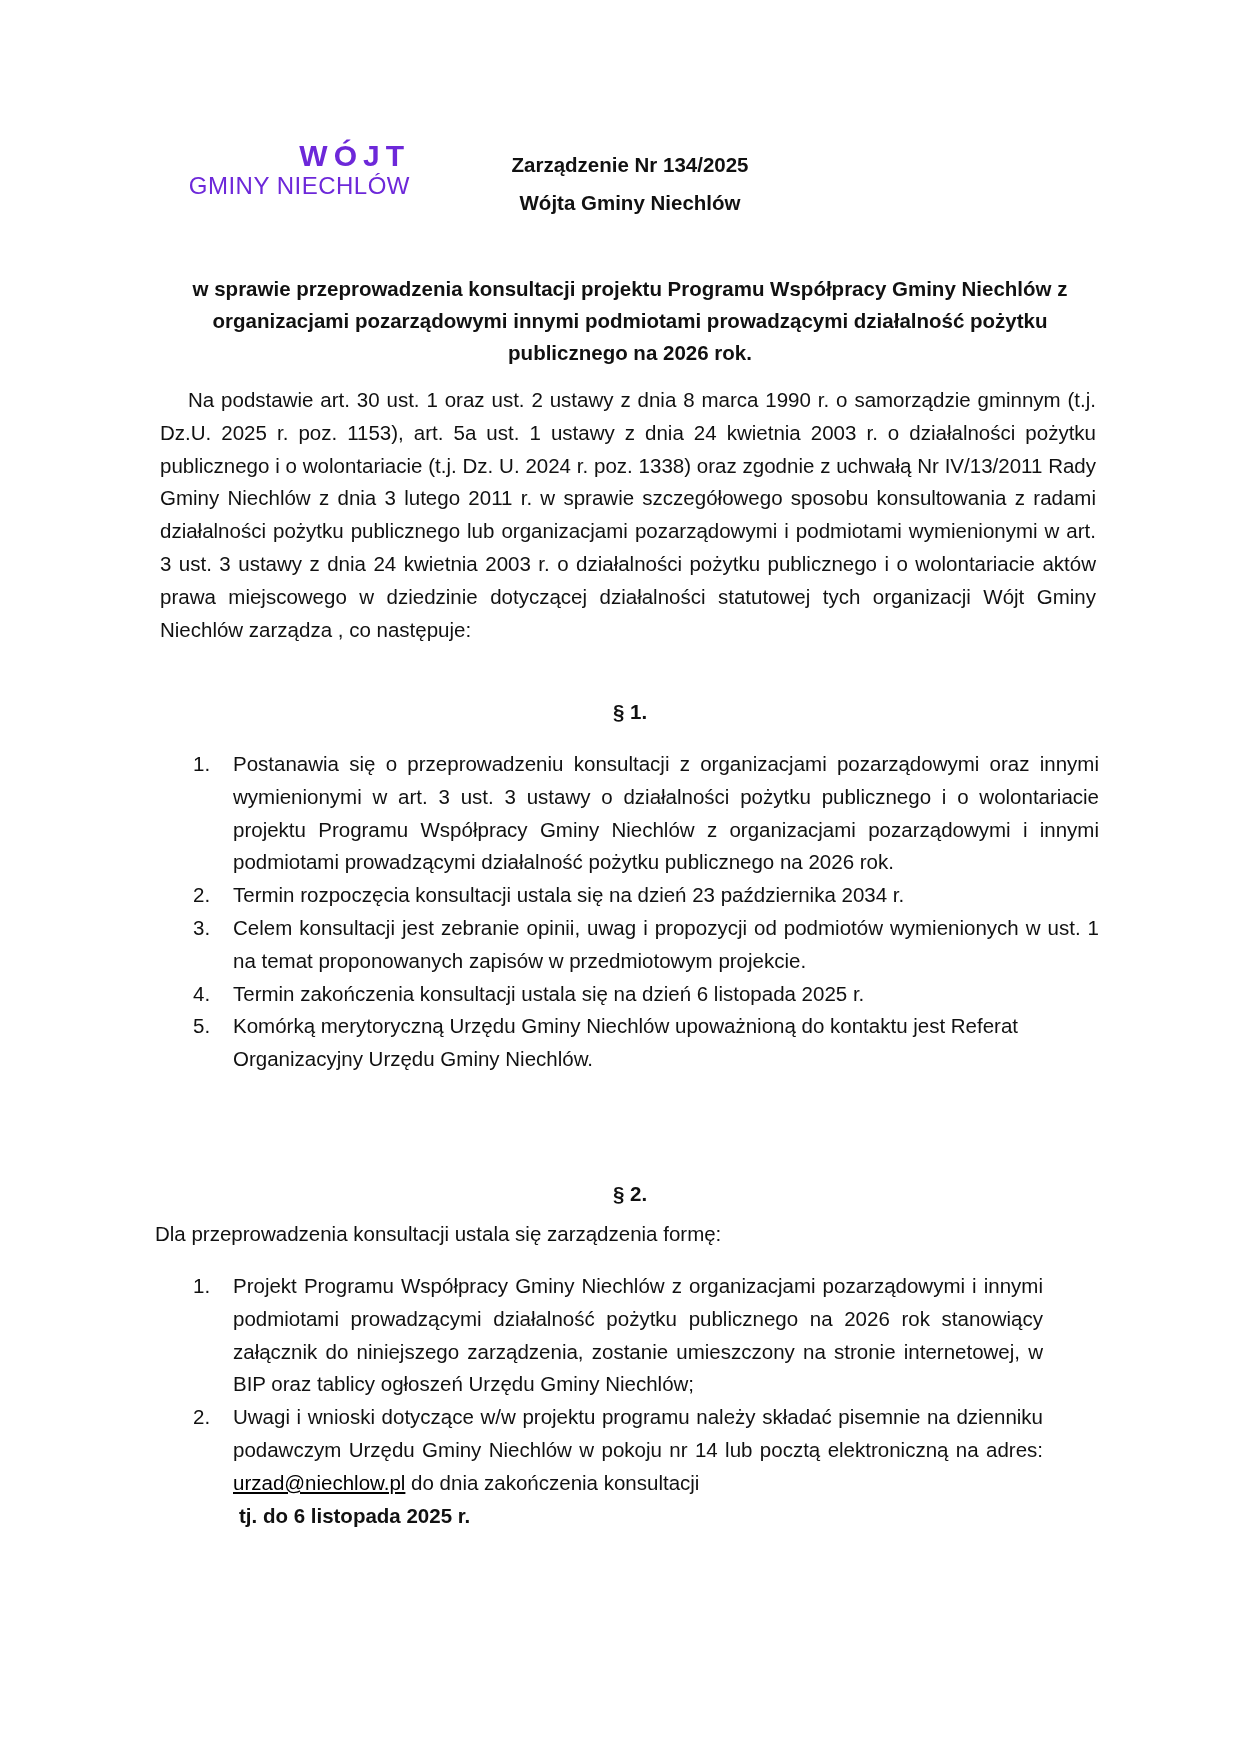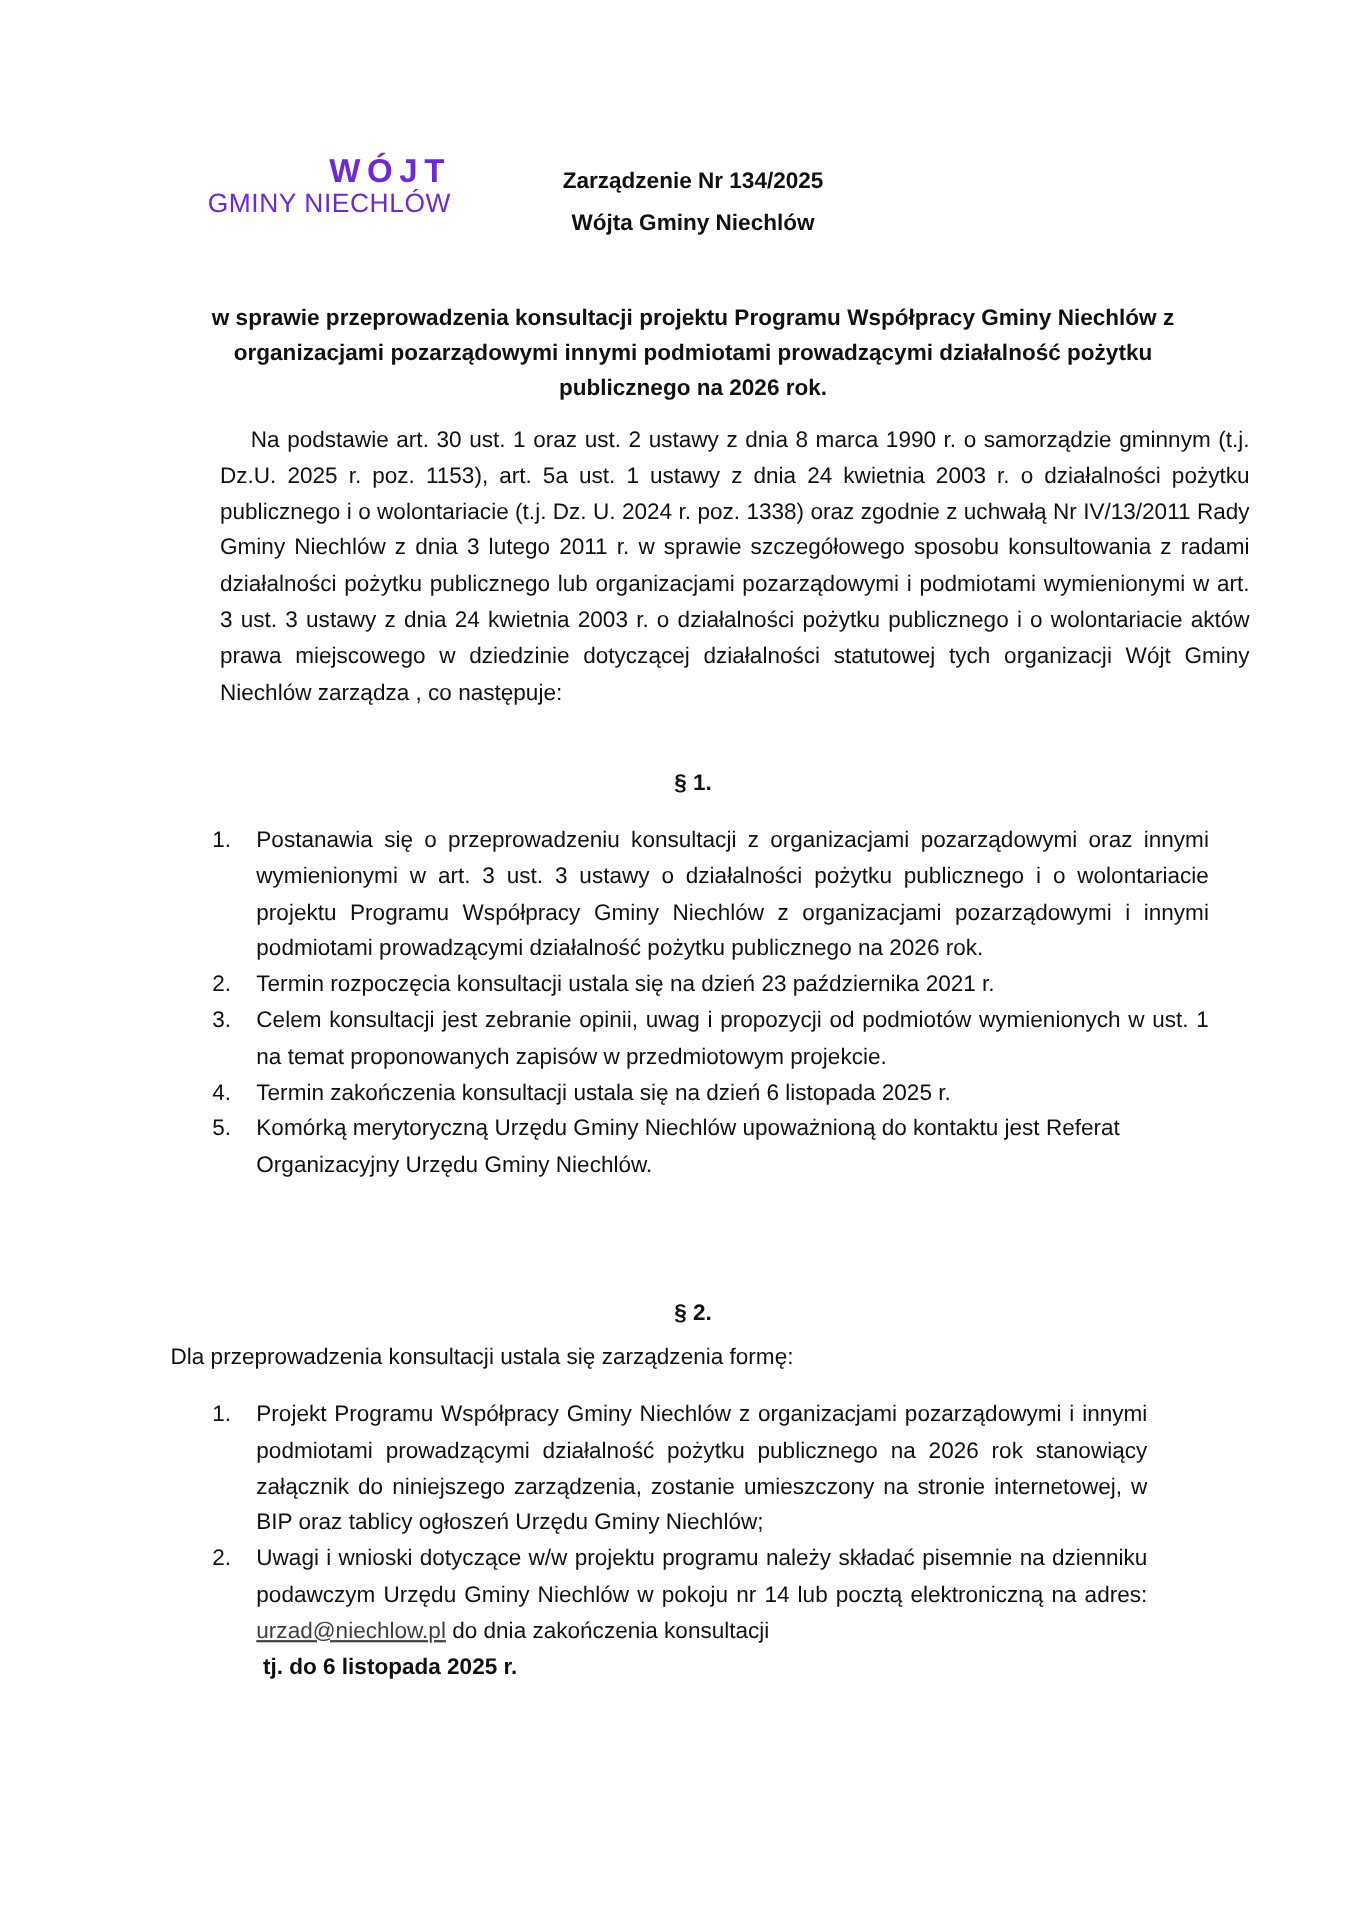--- a/index.html
+++ b/index.html
@@ -10,34 +10,34 @@
     }
     .page { position: absolute; left: 0; top: 0; width: 1240px; height: 1753px; background: #ffffff; }
     .stamp { position: absolute; left: 170px; top: 140px; width: 240px; text-align: right; color: #6d28d9; }
     .stamp .line1 { font-size: 30px; font-weight: bold; letter-spacing: 6px; line-height: 32px; }
     .stamp .line2 { font-size: 24px; line-height: 28px; letter-spacing: 0.5px; }
     .head { position: absolute; left: 150px; width: 960px; text-align: center; font-weight: bold; font-size: 20.5px; }
     .h-title { top: 153px; }
     .h-org { top: 191px; }
     .h-date { top: 224px; }
     .h-subject { top: 273px; line-height: 32px; }
-    .body-text { position: absolute; left: 160px; width: 936px; font-size: 20.5px; line-height: 32.8px; text-align: justify; margin-left: 40px; }
+    .body-text { position: absolute; left: 160px; width: 936px; font-size: 20.5px; line-height: 32.8px; text-align: justify; }
     .intro { top: 384px; text-indent: 28px; }
     .para { position: absolute; left: 150px; width: 960px; text-align: center; font-weight: bold; font-size: 20.5px; }
     .para1 { top: 700px; }
     .para2 { top: 1182px; }
     ol.items { position: absolute; margin: 0; padding: 0; list-style: none; font-size: 20.5px; line-height: 32.8px; }
     ol.items li { position: relative; padding-left: 40px; text-align: justify; }
     ol.items li .num { position: absolute; left: 0; top: 0; }
     .list1 { left: 193px; top: 748px; width: 906px; }
     .list1 li.last { text-align: left; }
     .lead2 { position: absolute; left: 155px; top: 1222px; font-size: 20.5px; }
     .list2 { left: 193px; top: 1270px; width: 850px; }
     .list2 li { text-align: left; }
-    .email { text-decoration: underline; color: #404040; }
+    .email { text-decoration: underline; color: #000000; }
     .tail-indent { display: inline-block; padding-left: 6px; font-weight: bold; }
   </style>
 </head>
 <body>
 
 <div class="page">
 
   <div class="stamp">
     <div class="line1">WÓJT</div>
     <div class="line2">GMINY NIECHLÓW</div>
@@ -51,21 +51,21 @@
 
   <div class="para para1">§ 1.</div>
 
   <ol class="items list1">
     <li>
       <span class="num">1.</span>
       <span>Postanawia się o przeprowadzeniu konsultacji z organizacjami pozarządowymi oraz innymi wymienionymi w art. 3 ust. 3 ustawy o działalności pożytku publicznego i o wolontariacie projektu Programu Współpracy Gminy Niechlów z organizacjami pozarządowymi i innymi podmiotami prowadzącymi działalność pożytku publicznego na 2026 rok.</span>
     </li>
     <li>
       <span class="num">2.</span>
-      <span>Termin rozpoczęcia konsultacji ustala się na dzień 23 października 2021 r.</span>
+      <span>Termin rozpoczęcia konsultacji ustala się na dzień 23 października 2034 r.</span>
     </li>
     <li>
       <span class="num">3.</span>
       <span>Celem konsultacji jest zebranie opinii, uwag i propozycji od podmiotów wymienionych w ust. 1 na temat proponowanych zapisów w przedmiotowym projekcie.</span>
     </li>
     <li>
       <span class="num">4.</span>
       <span>Termin zakończenia konsultacji ustala się na dzień 6 listopada 2025 r.</span>
     </li>
     <li class="last">

